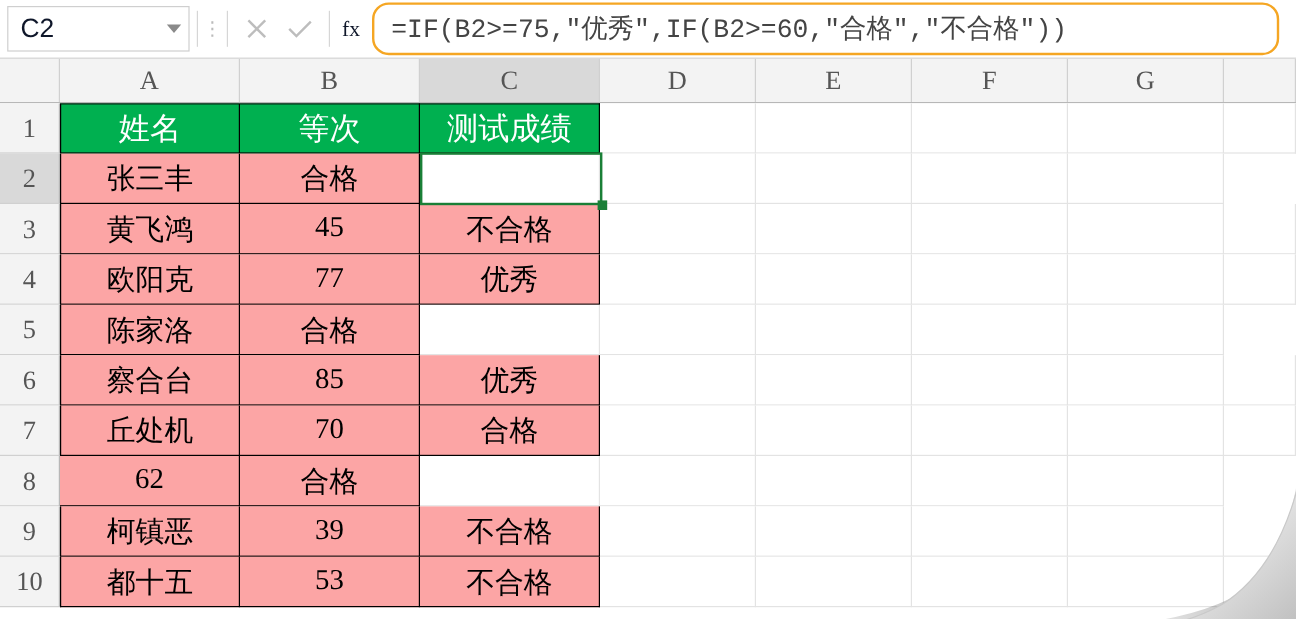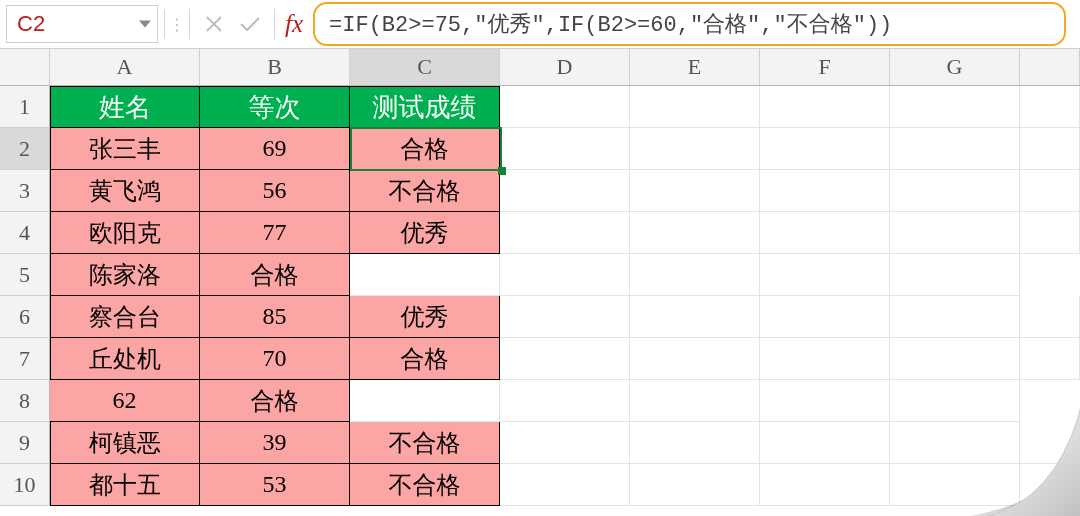--- a/index.html
+++ b/index.html
@@ -24,21 +24,21 @@
   }
   .name-box {
     width: 130px;
     height: 36px;
     border: 1px solid #cfcfcf;
     background: #ffffff;
     display: flex;
     align-items: center;
     padding: 0 10px;
     font-size: 22px;
-    color: #b91c1c;
+    color: #0f172a;
     position: relative;
   }
   .name-box .dropdown {
     position: absolute;
     right: 6px;
     top: 50%;
     transform: translateY(-50%);
     width: 0; height: 0;
     border-left: 6px solid transparent;
     border-right: 6px solid transparent;
@@ -59,24 +59,23 @@
   .fb-btn {
     width: 36px;
     height: 36px;
     display: flex;
     align-items: center;
     justify-content: center;
     color: #bdbdbd;
     font-size: 20px;
   }
   .fx-label {
-    font-style: italic;
     font-family: "Times New Roman", serif;
-    color: #b91c1c;
-    font-size: 25px;
+    color: #0f172a;
+    font-size: 18px;
     padding: 0 10px 0 4px;
   }
   .formula-input-wrap {
     flex: 1;
     height: 40px;
     border: 2px solid #f5a623;
     border-radius: 14px;
     display: flex;
     align-items: center;
     padding: 0 14px;
@@ -247,33 +246,32 @@
       <div class="cell"></div>
       <div class="cell"></div>
       <div class="cell"></div>
       <div class="cell"></div>
       <div class="cell"></div>
     </div>
 
     <div class="grid-row col-widths">
       <div class="row-header selected">2</div>
       <div class="cell data firstcol">张三丰</div>
-      <div class="cell data">69</div>
       <div class="cell data">合格</div>
       <div class="cell"></div>
       <div class="cell"></div>
       <div class="cell"></div>
       <div class="cell"></div>
       <div class="cell"></div>
     </div>
 
     <div class="grid-row col-widths">
       <div class="row-header">3</div>
       <div class="cell data firstcol">黄飞鸿</div>
-      <div class="cell data">56</div>
+      <div class="cell data">45</div>
       <div class="cell data">不合格</div>
       <div class="cell"></div>
       <div class="cell"></div>
       <div class="cell"></div>
       <div class="cell"></div>
       <div class="cell"></div>
     </div>
 
     <div class="grid-row col-widths">
       <div class="row-header">4</div>

